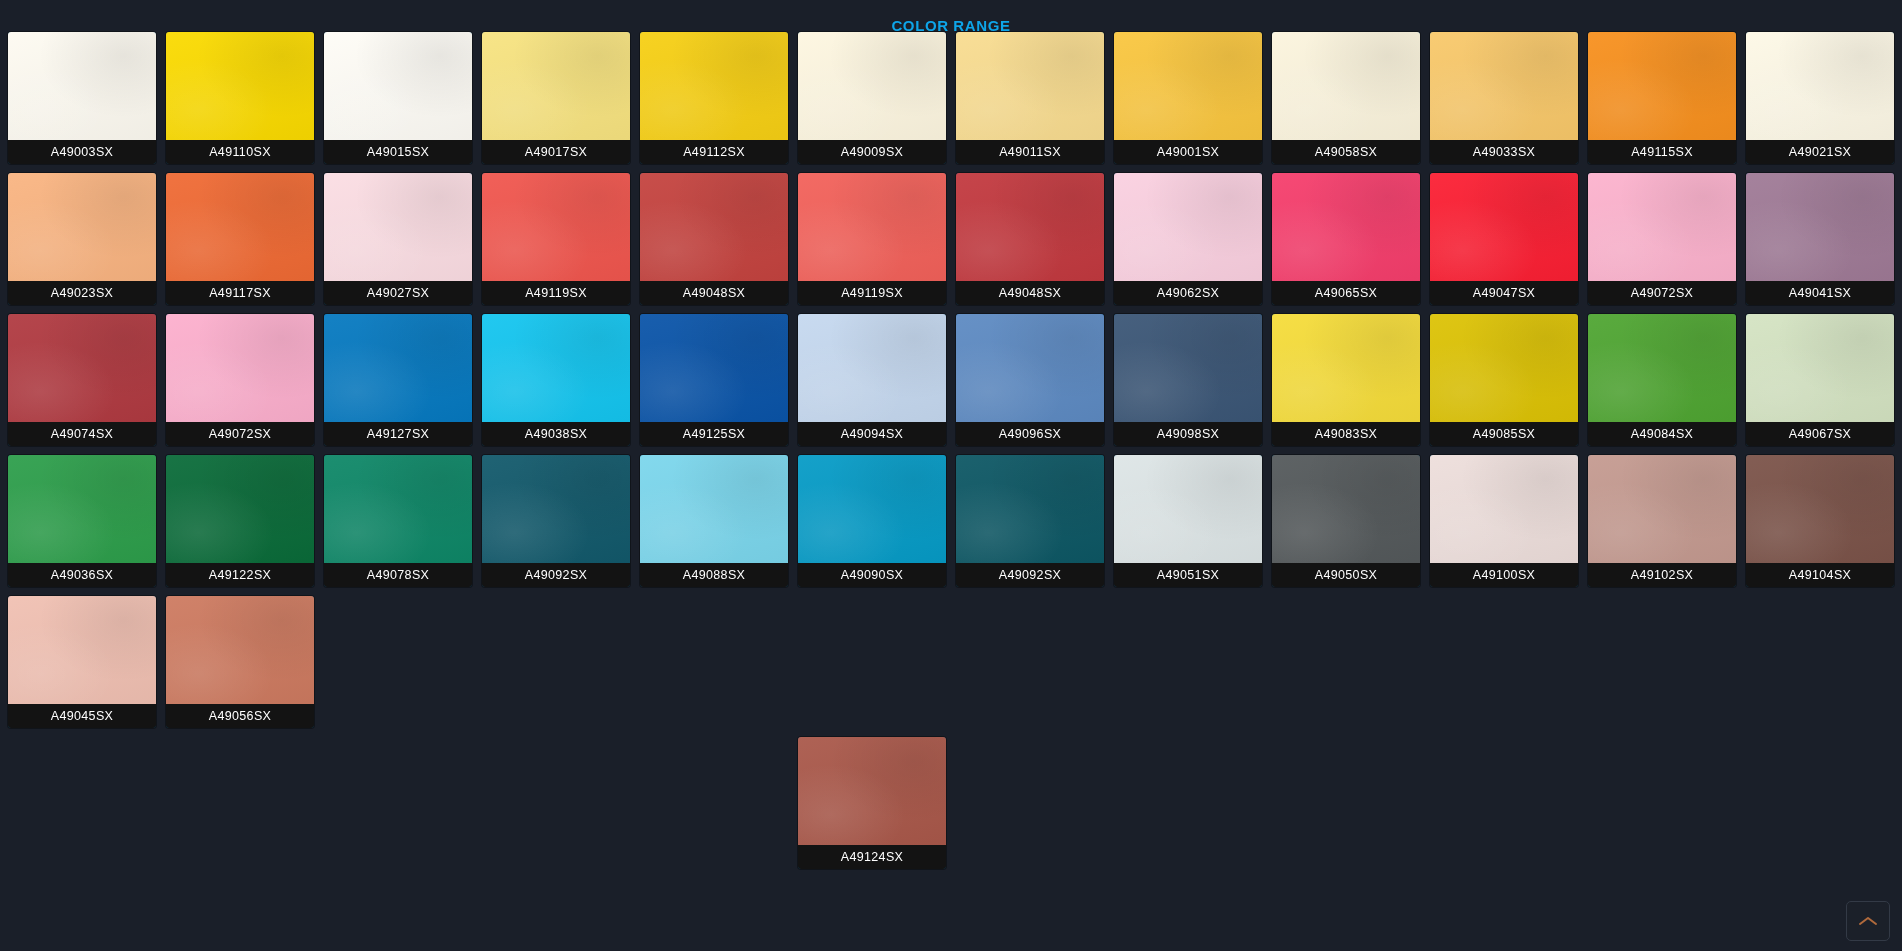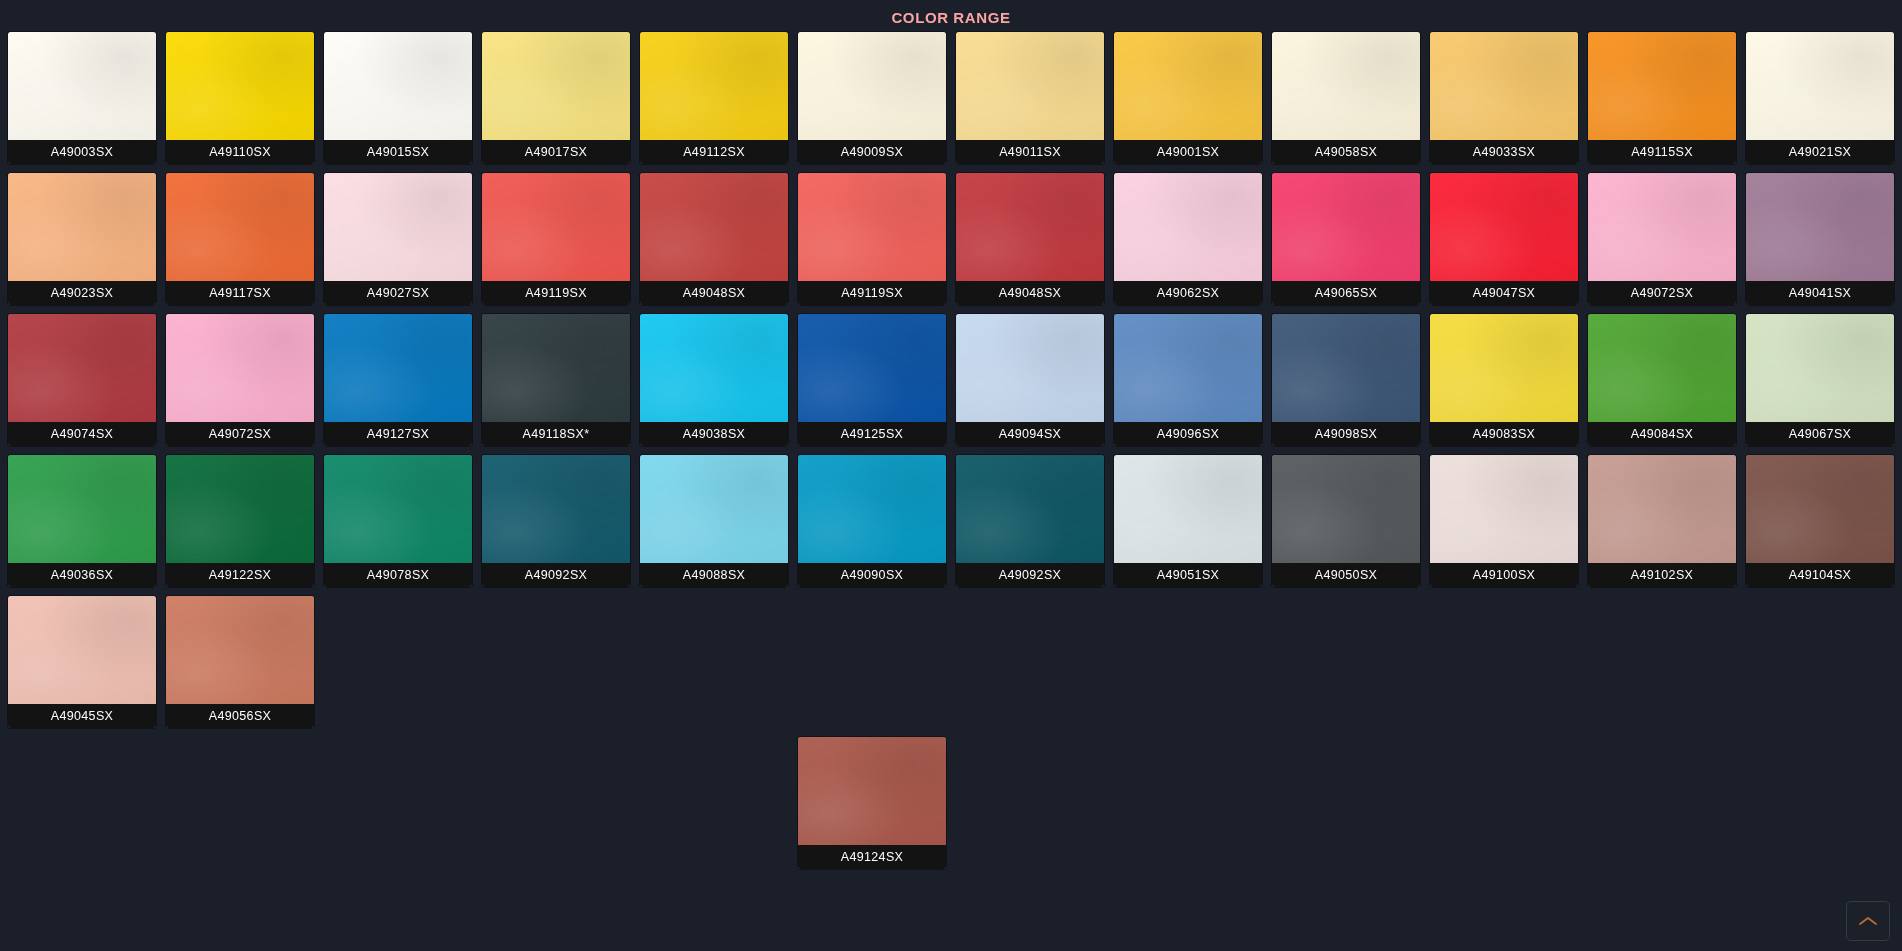--- a/index.html
+++ b/index.html
@@ -18,41 +18,41 @@
     position: relative;
   }
 
   
   #page-title {
     width: 100%;
     text-align: center;
     font-size: 15px;
     font-weight: bold;
     letter-spacing: 0.6px;
-    color: #fca5a5;
-    padding-top: 8px;
+    color: #0ea5e9;
+    padding-top: 16px;
     height: 32px;
     line-height: 20px;
     user-select: none;
   }
 
   
   #swatch-grid {
     display: grid;
     grid-template-columns: repeat(12, 1fr);
     gap: 9px 10px;
     padding: 0 8px;
     width: 1902px;
   }
 
   .swatch-card {
     position: relative;
     border-radius: 3px;
     overflow: hidden;
-    background: #737373;
+    background: #0c4a6e;
     box-shadow: 0 0 0 1px rgba(0,0,0,0.35);
     cursor: pointer;
   }
 
   .swatch-color {
     width: 100%;
     height: 108px;
     display: block;
     position: relative;
   }
@@ -217,24 +217,20 @@
     </div>
     <div class="swatch-card">
       <div class="swatch-color" style="background: rgb(252, 175, 205);"></div>
       <span class="swatch-label">A49072SX</span>
     </div>
     <div class="swatch-card">
       <div class="swatch-color" style="background: rgb(6, 121, 192);"></div>
       <span class="swatch-label">A49127SX</span>
     </div>
     <div class="swatch-card">
-      <div class="swatch-color" style="background: rgb(44, 58, 62);"></div>
-      <span class="swatch-label">A49118SX*</span>
-    </div>
-    <div class="swatch-card">
       <div class="swatch-color" style="background: rgb(20, 197, 239);"></div>
       <span class="swatch-label">A49038SX</span>
     </div>
     <div class="swatch-card">
       <div class="swatch-color" style="background: rgb(10, 84, 168);"></div>
       <span class="swatch-label">A49125SX</span>
     </div>
     <div class="swatch-card">
       <div class="swatch-color" style="background: rgb(197, 216, 239);"></div>
       <span class="swatch-label">A49094SX</span>
@@ -243,20 +239,24 @@
       <div class="swatch-color" style="background: rgb(93, 138, 194);"></div>
       <span class="swatch-label">A49096SX</span>
     </div>
     <div class="swatch-card">
       <div class="swatch-color" style="background: rgb(59, 86, 118);"></div>
       <span class="swatch-label">A49098SX</span>
     </div>
     <div class="swatch-card">
       <div class="swatch-color" style="background: rgb(245, 220, 58);"></div>
       <span class="swatch-label">A49083SX</span>
+    </div>
+    <div class="swatch-card">
+      <div class="swatch-color" style="background: rgb(220, 194, 5);"></div>
+      <span class="swatch-label">A49085SX</span>
     </div>
     <div class="swatch-card">
       <div class="swatch-color" style="background: rgb(79, 165, 50);"></div>
       <span class="swatch-label">A49084SX</span>
     </div>
     <div class="swatch-card">
       <div class="swatch-color" style="background: rgb(212, 227, 194);"></div>
       <span class="swatch-label">A49067SX</span>
     </div>
     <div class="swatch-card">

